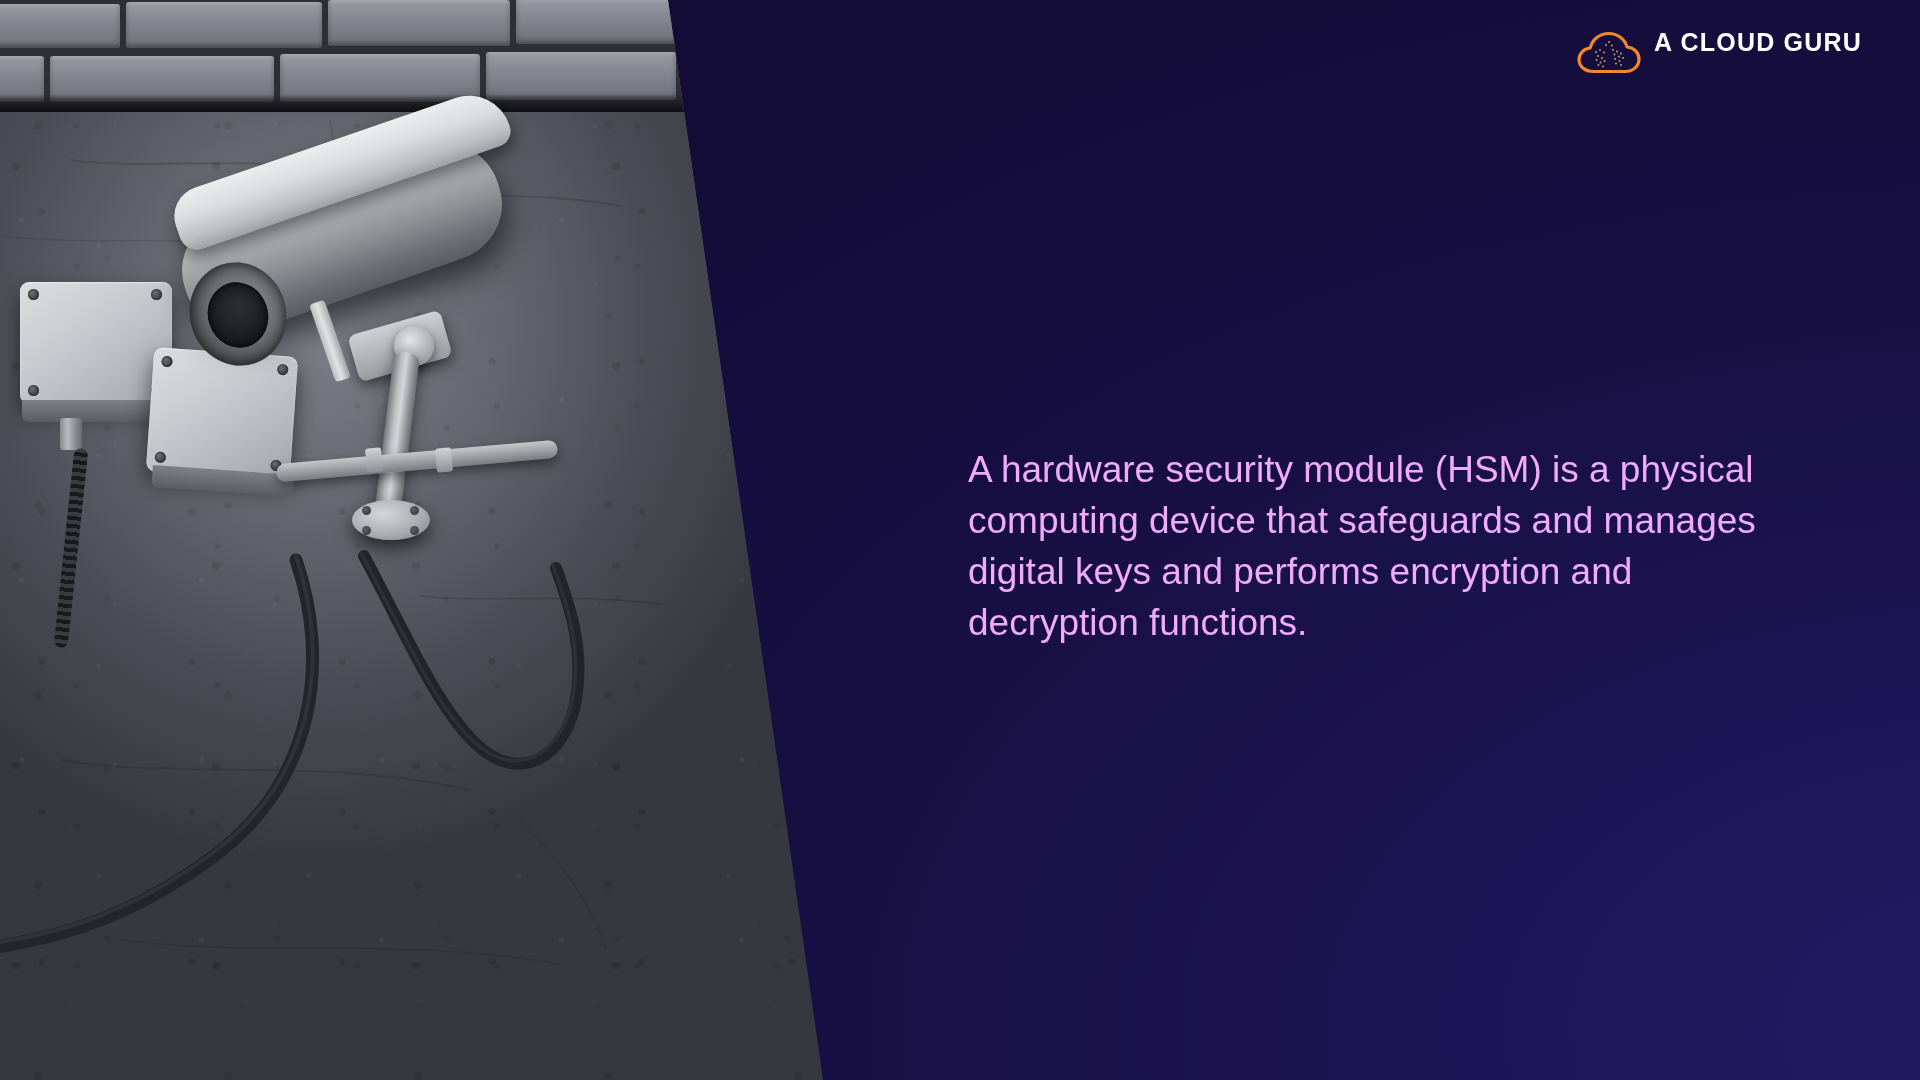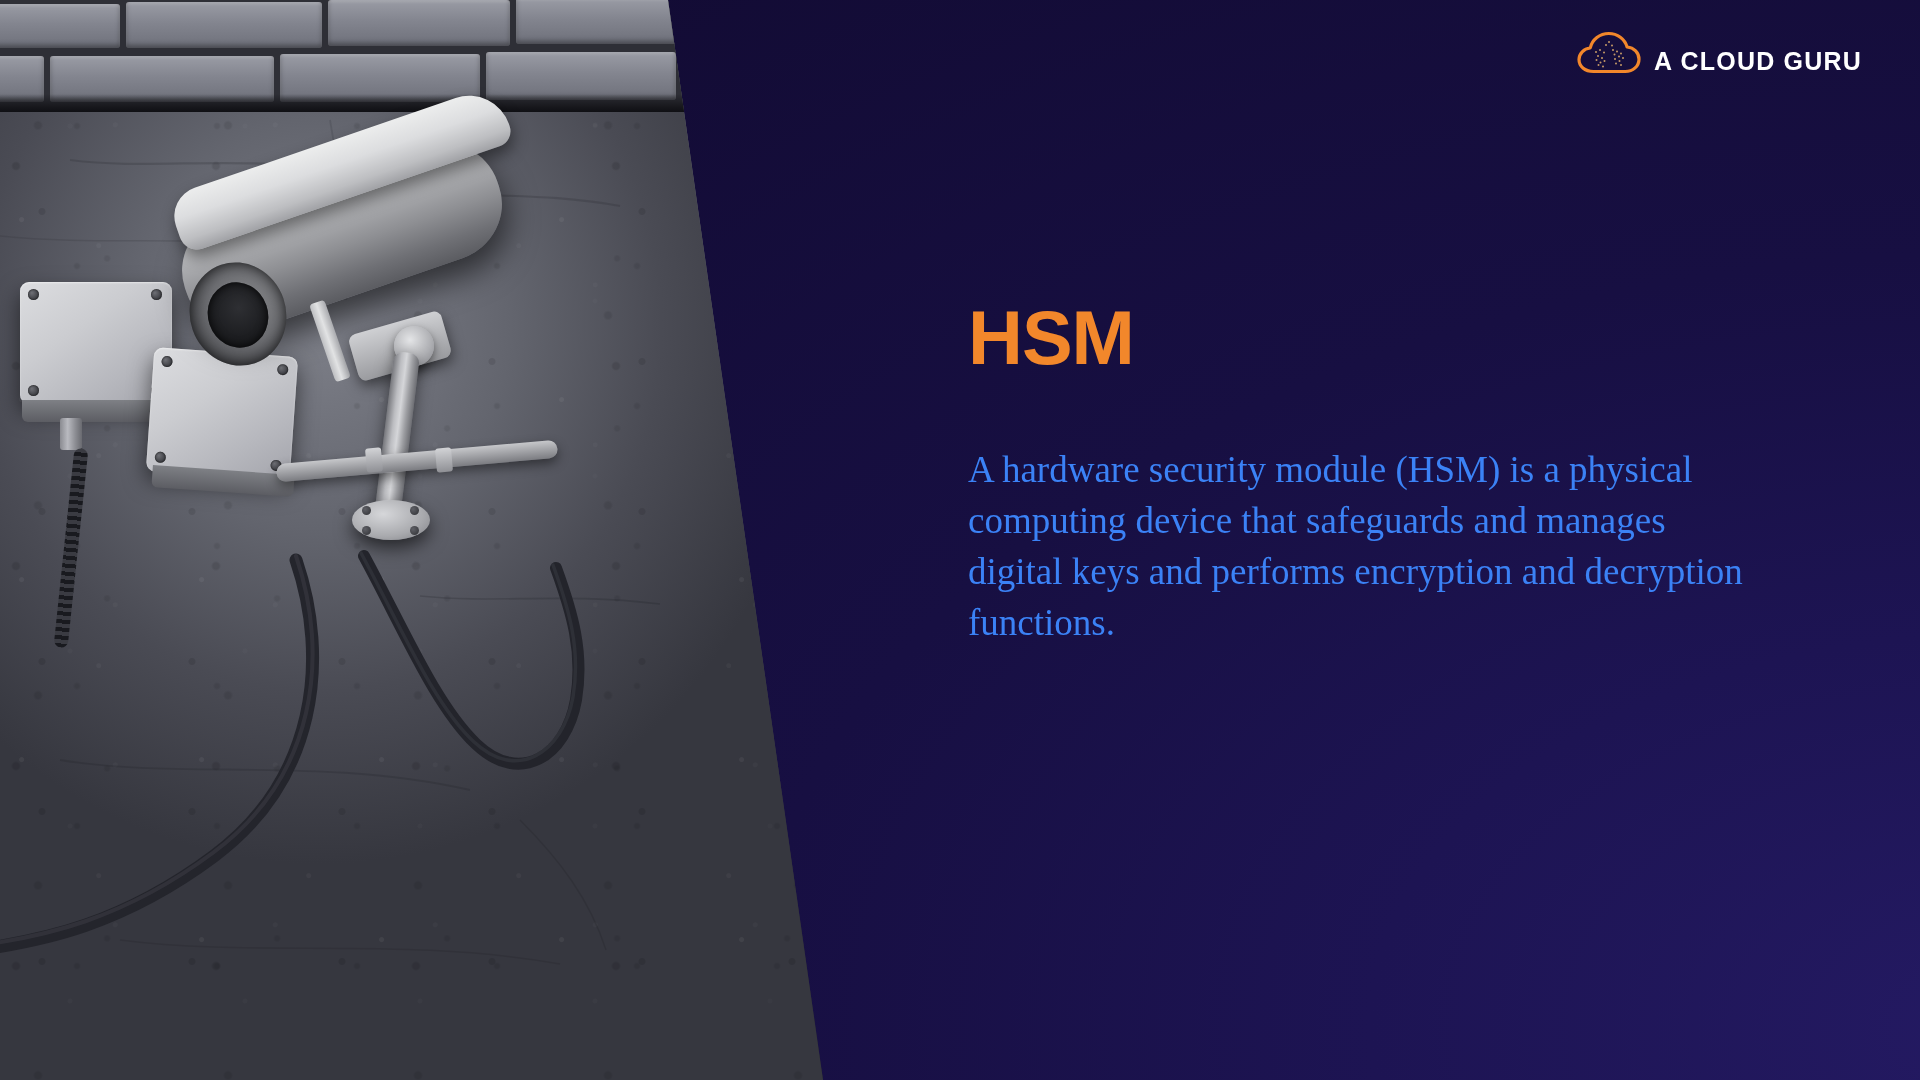--- a/index.html
+++ b/index.html
@@ -246,42 +246,41 @@
     line-height: 1;
   }
   .body-text {
     position: absolute;
     top: 444px;
     left: 0;
     width: 790px;
     font-size: 37px;
     font-weight: 400;
     line-height: 51px;
-    color: #3b82f6;
-    font-family: Liberation Serif, serif;
+    color: #f0abfc;
   }
   .highlight {
     position: absolute;
     top: 780px;
     left: 0;
     width: 640px;
     font-size: 29px;
     font-weight: 700;
     line-height: 43px;
     color: #2ecf6b;
     letter-spacing: -0.2px;
   }
 
   
   .logo {
     position: absolute;
     right: 58px;
     top: 28px;
     display: flex;
-    align-items: flex-end;
+    align-items: flex-start;
     gap: 12px;
   }
   .logo-mark { width: 66px; height: 48px; display: block; }
   .logo-text {
     color: #ffffff;
     font-size: 25px;
     font-weight: 700;
     letter-spacing: 1.2px;
   }
 </style>
@@ -359,21 +358,20 @@
     <svg style="position:absolute;inset:0" viewBox="0 0 840 1080" preserveAspectRatio="none">
       <path d="M296 560 C330 660 316 780 214 856 C120 926 40 940 -10 948" stroke="#24252c" stroke-width="13" fill="none" stroke-linecap="round"></path>
       <path d="M296 560 C330 660 316 780 214 856 C120 926 40 940 -10 948" stroke="#3c3d46" stroke-width="4" fill="none" stroke-linecap="round" opacity=".55" transform="translate(0,-4)"></path>
       <path d="M364 556 C404 630 436 706 476 744 C520 786 566 756 576 700 C584 652 572 612 556 568" stroke="#23242b" stroke-width="12" fill="none" stroke-linecap="round"></path>
       <path d="M364 556 C404 630 436 706 476 744 C520 786 566 756 576 700 C584 652 572 612 556 568" stroke="#3a3b44" stroke-width="3.5" fill="none" stroke-linecap="round" opacity=".5" transform="translate(-3,-3)"></path>
     </svg>
     <div class="cable-flex" style="left:64px; top:448px; height:200px; transform:rotate(6deg); border-radius:7px;"></div>
   </div>
 
   <div class="content">
-    <div class="title">HSM</div>
     <div class="body-text">A hardware security module (HSM) is a physical computing device that safeguards and manages digital keys and performs encryption and decryption functions.</div>
   </div>
 
   <div class="logo">
     <svg class="logo-mark" viewBox="0 0 66 48">
       <path d="M17.5 43.5 C8.6 43.5 3 38.2 3 31.6 C3 25.6 7.8 20.6 14.2 20.0
                C16.2 11.6 23.8 5.5 32.8 5.5 C41.4 5.5 48.8 11.1 51.1 19.0
                C58.0 19.6 63 24.7 63 31.2 C63 38.0 57.2 43.5 49.2 43.5 Z" fill="none" stroke="#f2872b" stroke-width="3.2" stroke-linejoin="round"></path>
       <g fill="#d8a86a" opacity=".9">
         <circle cx="20" cy="24" r="1"></circle>

